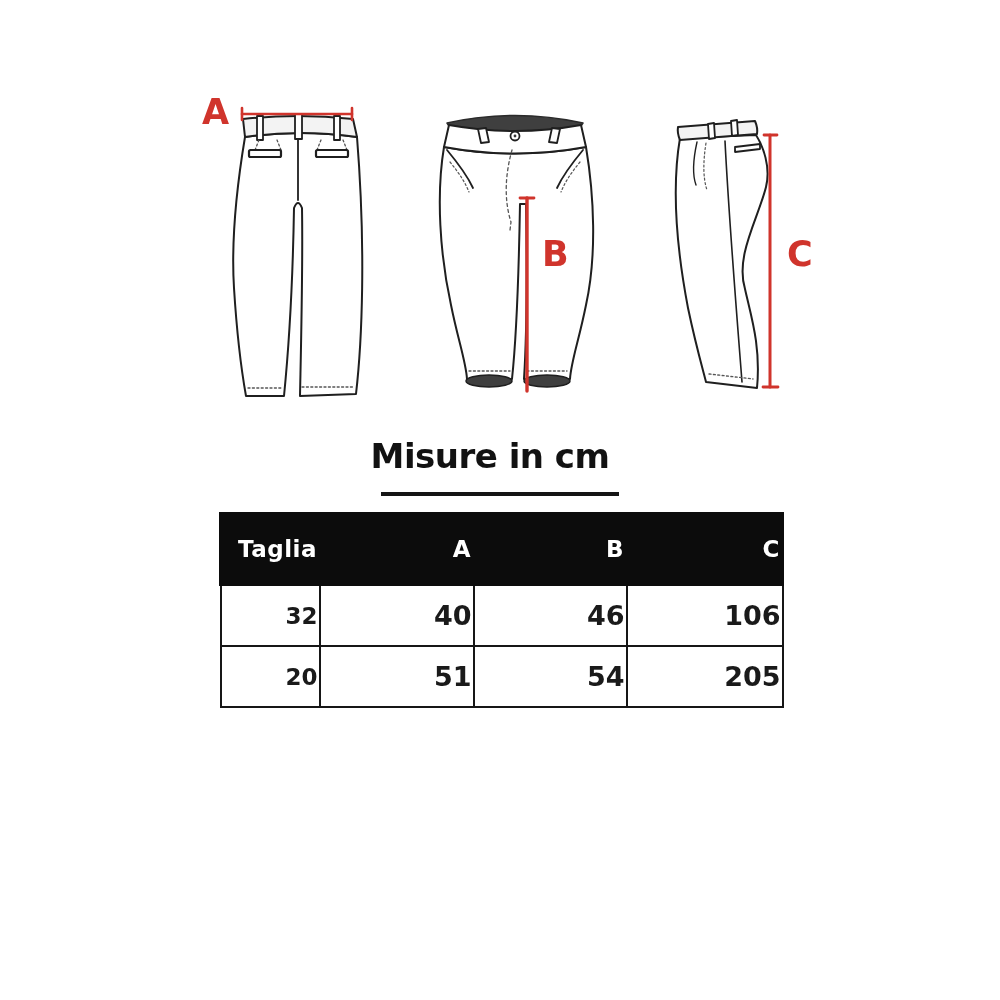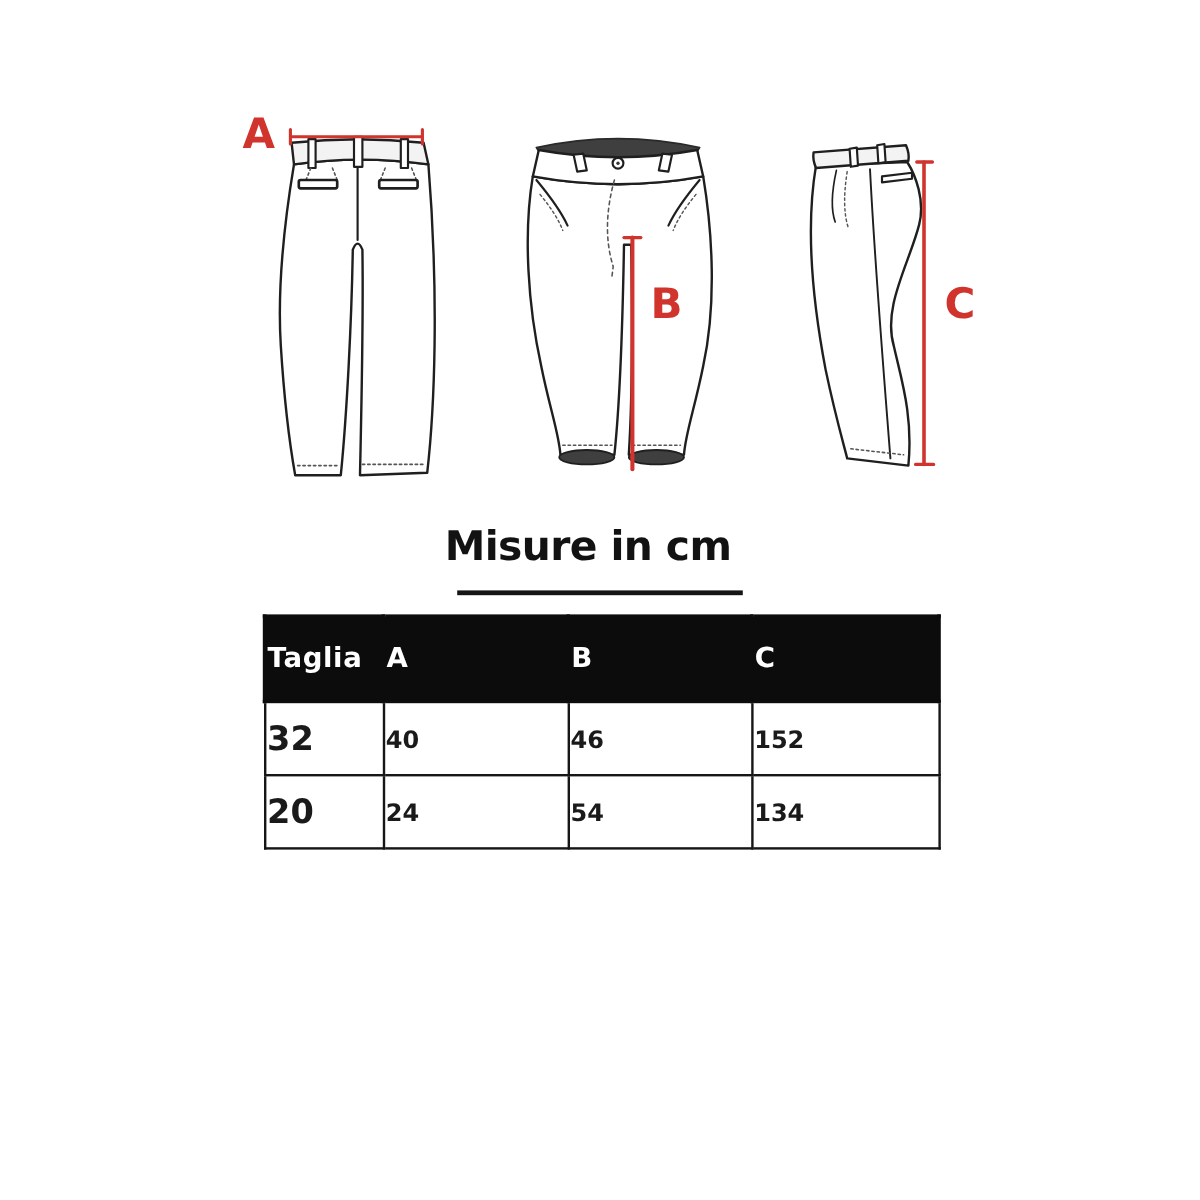--- a/index.html
+++ b/index.html
@@ -19,32 +19,32 @@
   .chart-title{
     position:absolute;left:-10px;top:436px;width:1000px;text-align:center;
     font-size:34px;font-weight:800;color:#121212;letter-spacing:-0.5px;
     font-family:"DejaVu Sans","Liberation Sans",sans-serif;
   }
   .title-underline{
     position:absolute;left:381px;top:492px;width:238px;height:4px;background:#151515;
   }
   table.size-table{
     position:absolute;left:219px;top:512px;width:562px;
-    border-collapse:collapse;table-layout:fixed;text-align:left;
+    border-collapse:collapse;table-layout:fixed;text-align:right;
     font-family:"DejaVu Sans","Liberation Sans",sans-serif;
   }
   table.size-table th{
     background:#0c0c0c;color:#ffffff;height:66px;
     font-size:23px;font-weight:700;border:3px solid #0c0c0c;letter-spacing:0.5px;
   }
   table.size-table td{
     height:57px;border:2.5px solid #161616;background:#ffffff;
-    color:#1a1a1a;font-weight:700;font-size:20px;
+    color:#1a1a1a;font-weight:700;font-size:27px;
   }
-  table.size-table td.size-col{font-size:28px;margin-left:18px;}
+  table.size-table td.size-col{font-size:23px;margin-left:18px;}
 </style>
 </head>
 <body>
 
 <div class="stage">
 
   <svg class="illustration-svg" viewBox="0 0 1000 320" fill="none" stroke="#1f1f1f" stroke-width="2" stroke-linecap="round" stroke-linejoin="round">
 
     <g>
       <path fill="#ffffff" d="M245,47 C237,95 231,150 234,198 C237,246 241,278 246,306 L284,306
@@ -127,24 +127,24 @@
         <th>A</th>
         <th>B</th>
         <th>C</th>
       </tr>
     </thead>
     <tbody>
       <tr>
         <td class="size-col">32</td>
         <td>40</td>
         <td>46</td>
-        <td>152</td>
+        <td>106</td>
       </tr>
       <tr>
         <td class="size-col">20</td>
-        <td>24</td>
+        <td>51</td>
         <td>54</td>
-        <td>134</td>
+        <td>205</td>
       </tr>
     </tbody>
   </table>
 
 </div>
 
 </body></html>

